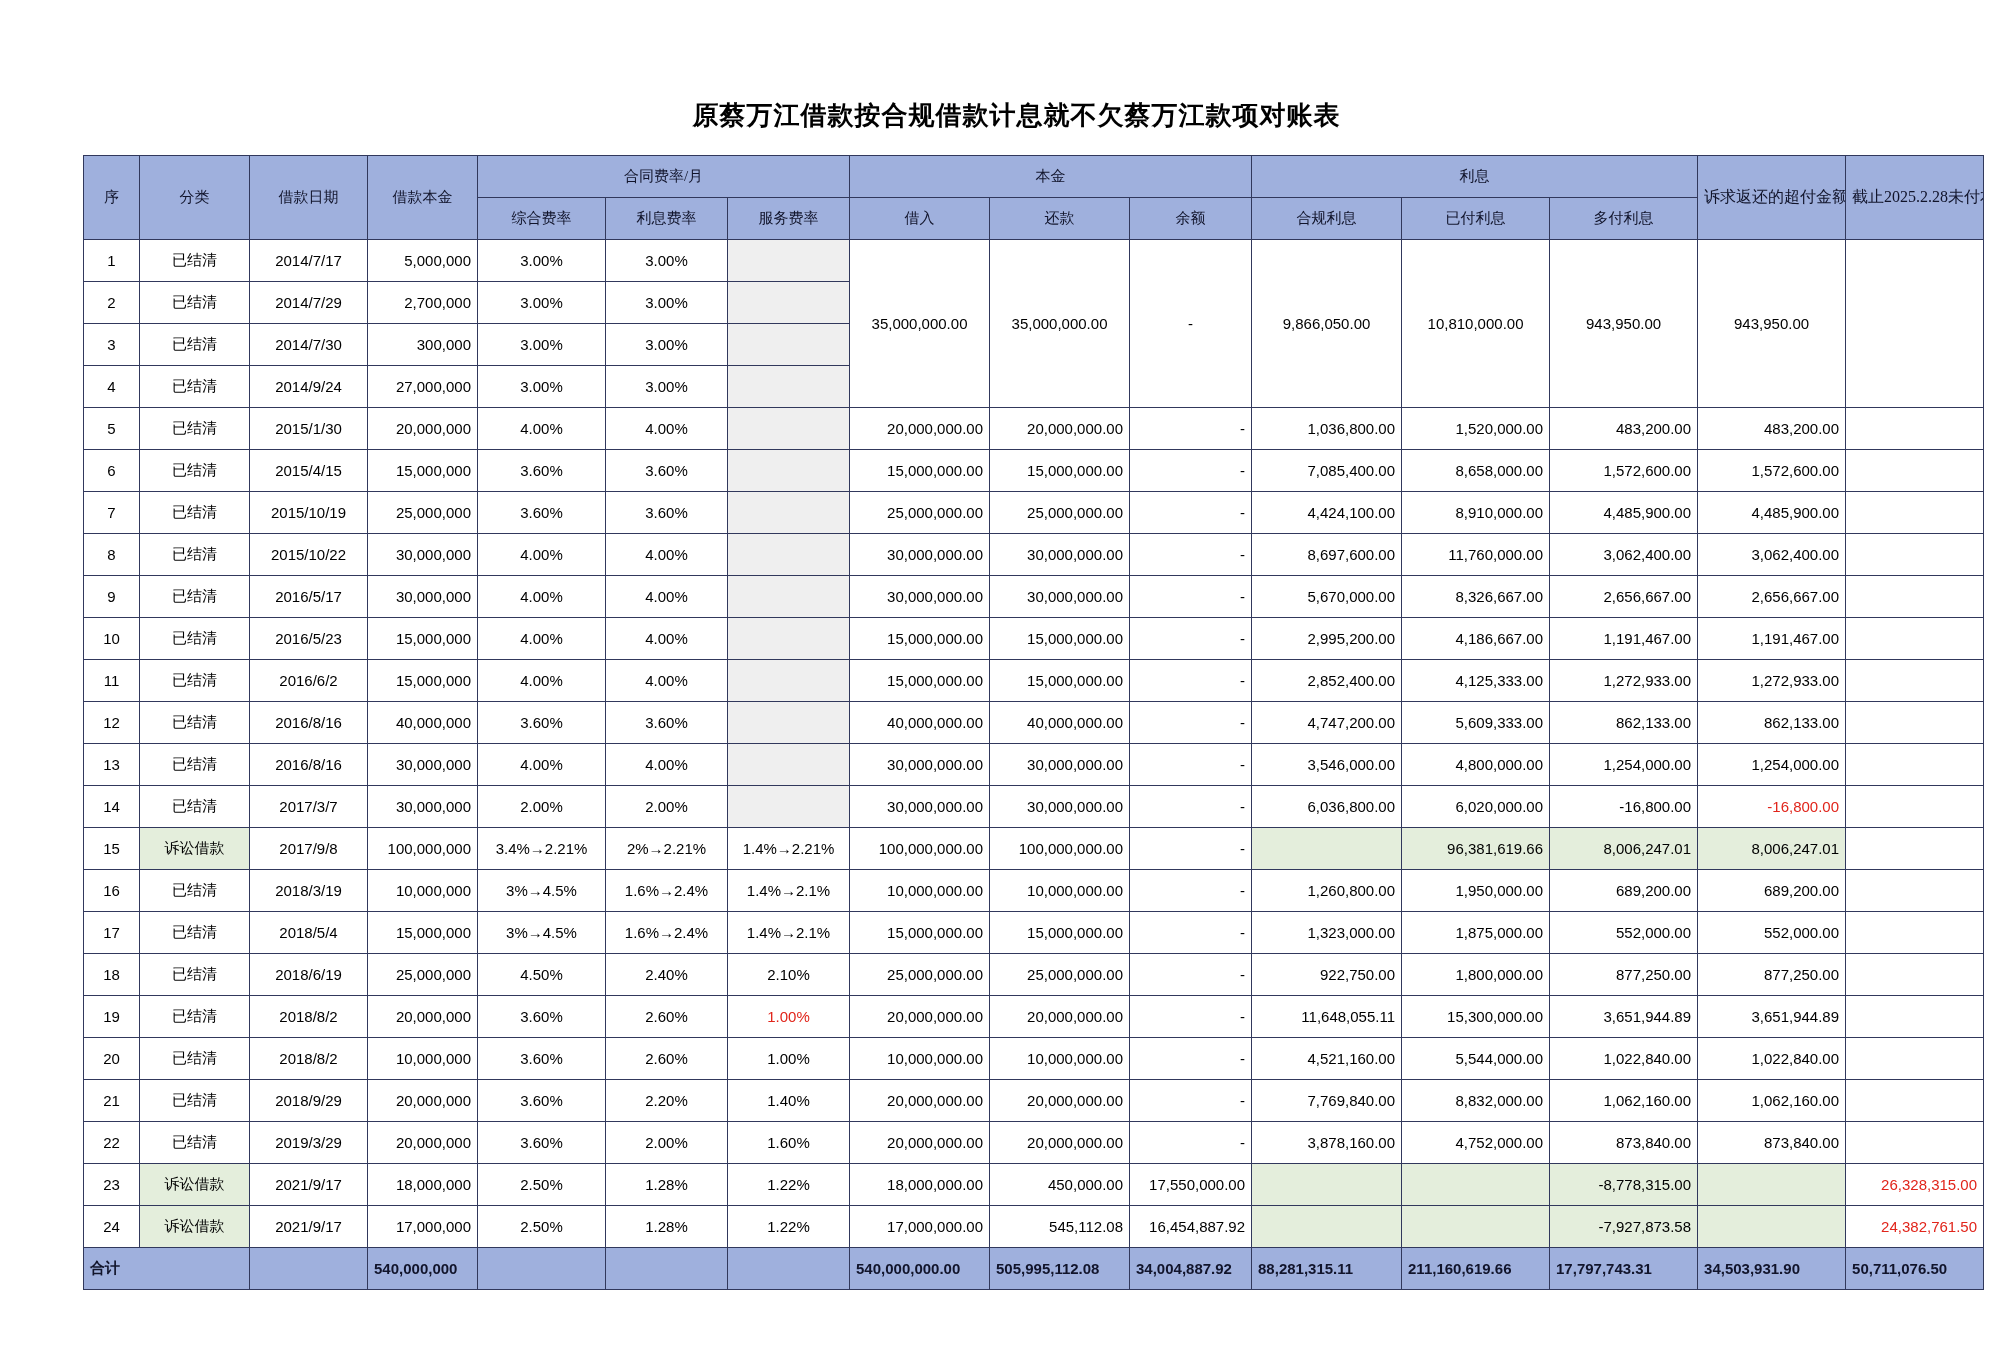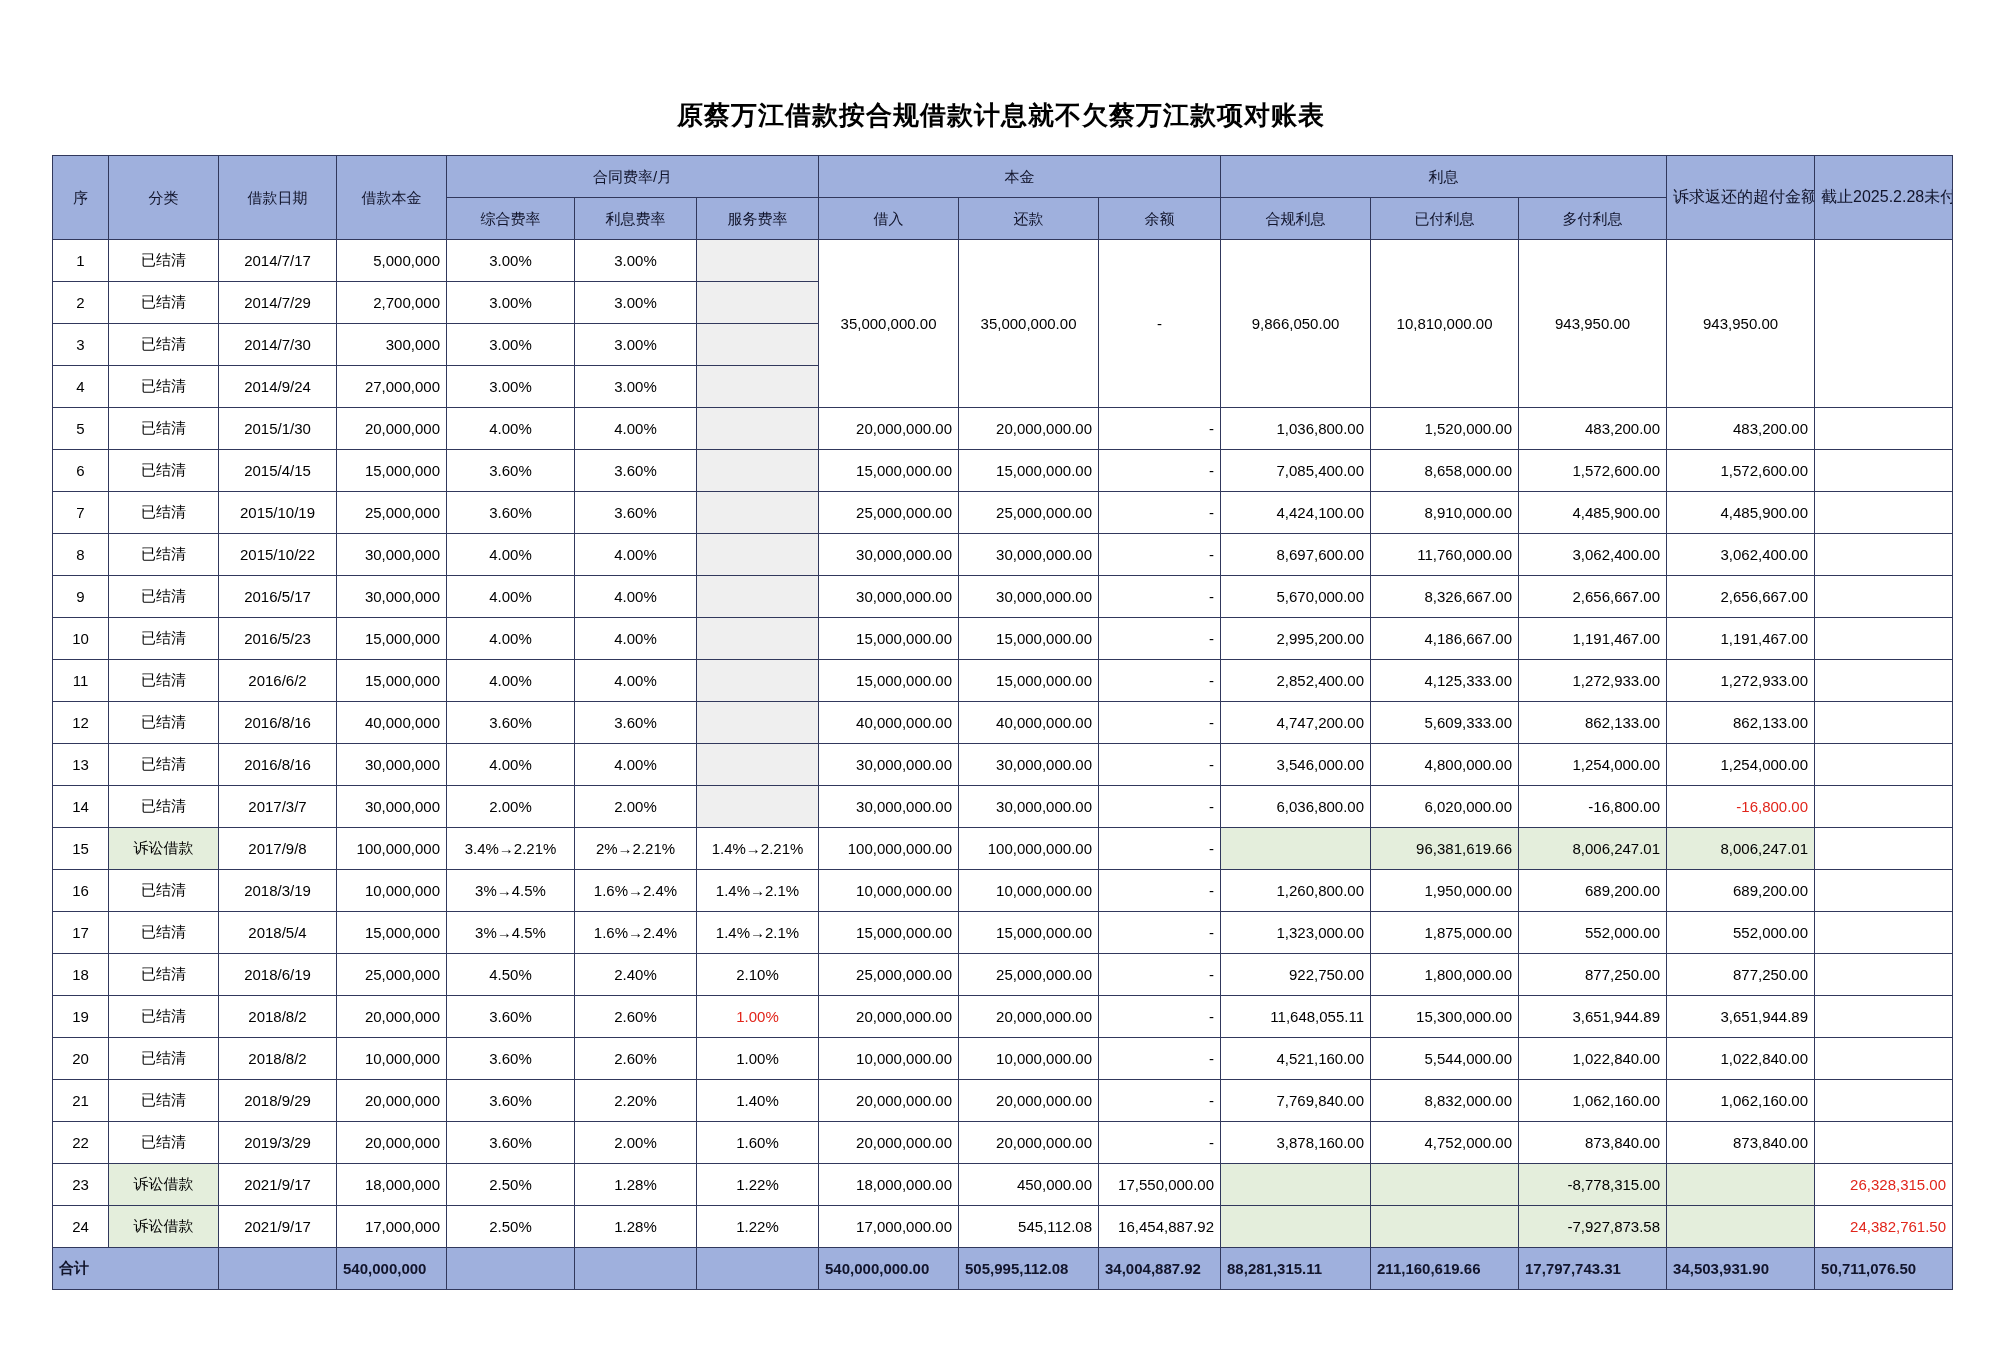--- a/index.html
+++ b/index.html
@@ -12,20 +12,21 @@
     height: 1352px;
     font-family: "Liberation Sans", sans-serif;
     color: #000000;
     overflow: hidden;
   }
   .page {
     position: relative;
     width: 2002px;
     height: 1352px;
     box-sizing: border-box;
+    padding-left: 31px;
   }
   .title {
     text-align: center;
     font-size: 26px;
     font-weight: bold;
     letter-spacing: 1px;
     padding-top: 98px;
     padding-bottom: 22px;
   }
   .table-wrap {
@@ -46,20 +47,21 @@
     white-space: nowrap;
     overflow: hidden;
   }
   thead th {
     background: #9fb0dd;
     text-align: center;
     font-weight: bold;
     font-size: 15px;
     line-height: 1.15;
     color: #11142b;
+    font-family: Liberation Serif, serif;
   }
   thead th.small {
     font-size: 16px;
   }
   tbody td {
     background: #ffffff;
   }
   td.c { text-align: center; }
   td.r { text-align: right; }
   td.shaded { background: #efefef; }

